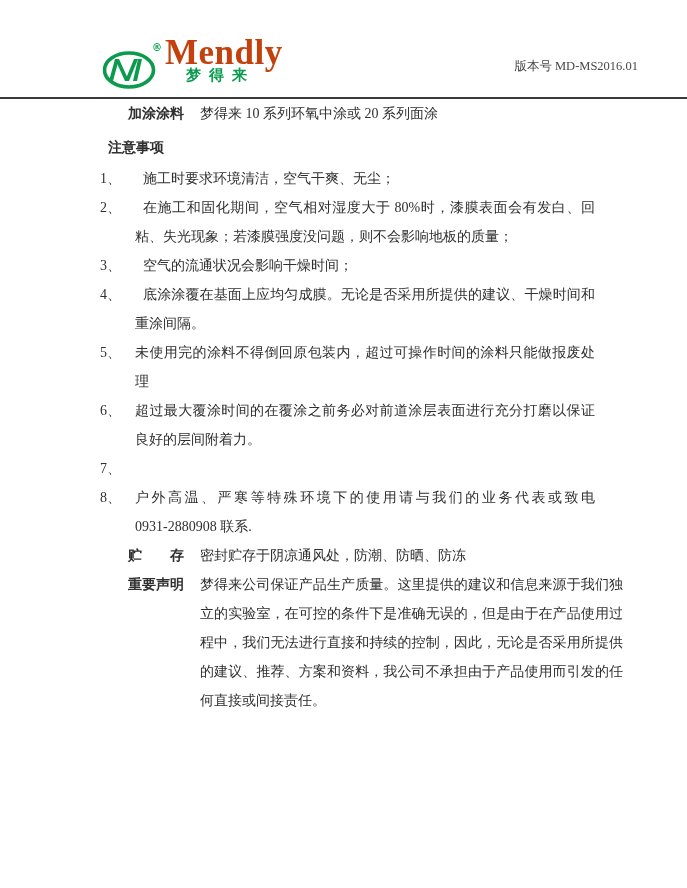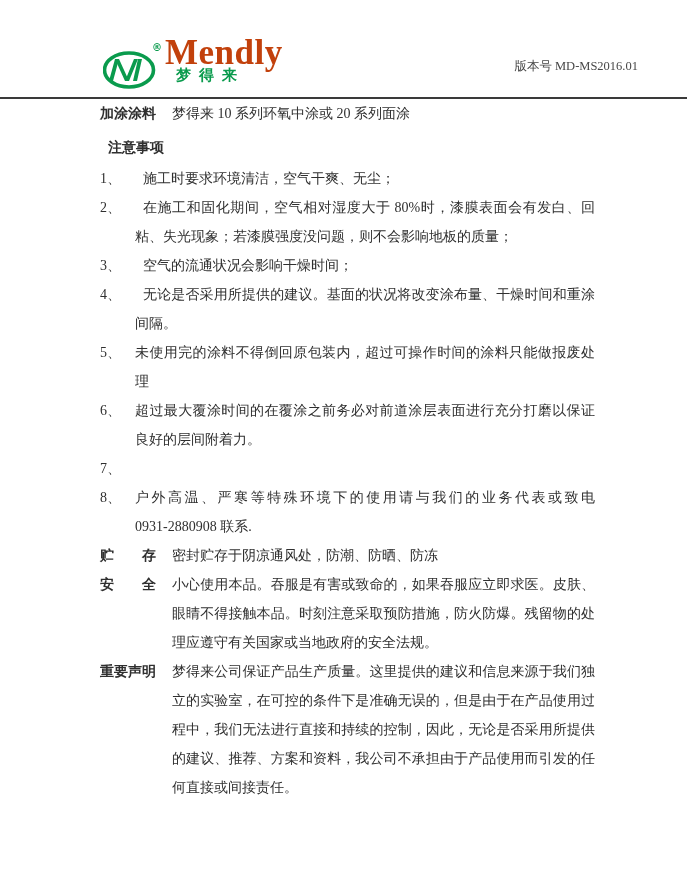--- a/index.html
+++ b/index.html
@@ -30,30 +30,30 @@
     font-family:"DejaVu Sans",sans-serif;line-height:10px;
   }
   .logo-text{margin-left:6px;}
   .logo-en{
     font-family:Liberation Serif, serif;
     font-weight:800;font-size:35px;line-height:26px;
     color:#c2410c;letter-spacing:0.5px;
   }
   .logo-cn{
     font-weight:bold;font-size:15px;line-height:19px;
-    color:#0a9b4d;letter-spacing:8px;margin-left:11px;
+    color:#0a9b4d;letter-spacing:8px;margin-left:21px;
   }
   .version{
     position:absolute;right:49px;top:58px;
     font-size:12.5px;line-height:16px;color:#474747;
     white-space:nowrap;
   }
   
   .content{padding:0 0 0 100px;}
-  .kv{display:flex;}
+  .kv{display:flex;margin-left:28px;}
   .kv .label{
     flex:none;width:72px;
     font-weight:bold;
     font-family:"Liberation Sans","DejaVu Sans",sans-serif;
     white-space:pre;
   }
   .kv .value{
     width:423px;
     text-align:justify;
   }
@@ -114,21 +114,21 @@
       <li>
         <span class="num">2、</span>
         <span class="text">在施工和固化期间，空气相对湿度大于 80%时，漆膜表面会有发白、回粘、失光现象；若漆膜强度没问题，则不会影响地板的质量；</span>
       </li>
       <li>
         <span class="num">3、</span>
         <span class="text">空气的流通状况会影响干燥时间；</span>
       </li>
       <li>
         <span class="num">4、</span>
-        <span class="text">无论是否采用所提供的建议。基面的状况将改变涂布量、干燥时间和重涂间隔。</span>
+        <span class="text">底涂涂覆在基面上应均匀成膜。无论是否采用所提供的建议、干燥时间和重涂间隔。</span>
       </li>
       <li>
         <span class="num">5、</span>
         <span class="text">未使用完的涂料不得倒回原包装内，超过可操作时间的涂料只能做报废处理</span>
       </li>
       <li>
         <span class="num">6、</span>
         <span class="text">超过最大覆涂时间的在覆涂之前务必对前道涂层表面进行充分打磨以保证良好的层间附着力。</span>
       </li>
       <li>
@@ -139,23 +139,19 @@
         <span class="text">户外高温、严寒等特殊环境下的使用请与我们的业务代表或致电 0931‑2880908 联系.</span>
       </li>
     </ol>
 
     <div class="specs">
       <div class="kv">
         <span class="label">贮　　存</span>
         <span class="value">密封贮存于阴凉通风处，防潮、防晒、防冻</span>
       </div>
       <div class="kv">
-        <span class="label">安　　全</span>
-        <span class="value">小心使用本品。吞服是有害或致命的，如果吞服应立即求医。皮肤、眼睛不得接触本品。时刻注意采取预防措施，防火防爆。残留物的处理应遵守有关国家或当地政府的安全法规。</span>
-      </div>
-      <div class="kv">
         <span class="label">重要声明</span>
         <span class="value">梦得来公司保证产品生产质量。这里提供的建议和信息来源于我们独立的实验室，在可控的条件下是准确无误的，但是由于在产品使用过程中，我们无法进行直接和持续的控制，因此，无论是否采用所提供的建议、推荐、方案和资料，我公司不承担由于产品使用而引发的任何直接或间接责任。</span>
       </div>
     </div>
 
   </div>
 </div>
 
 </body></html>

